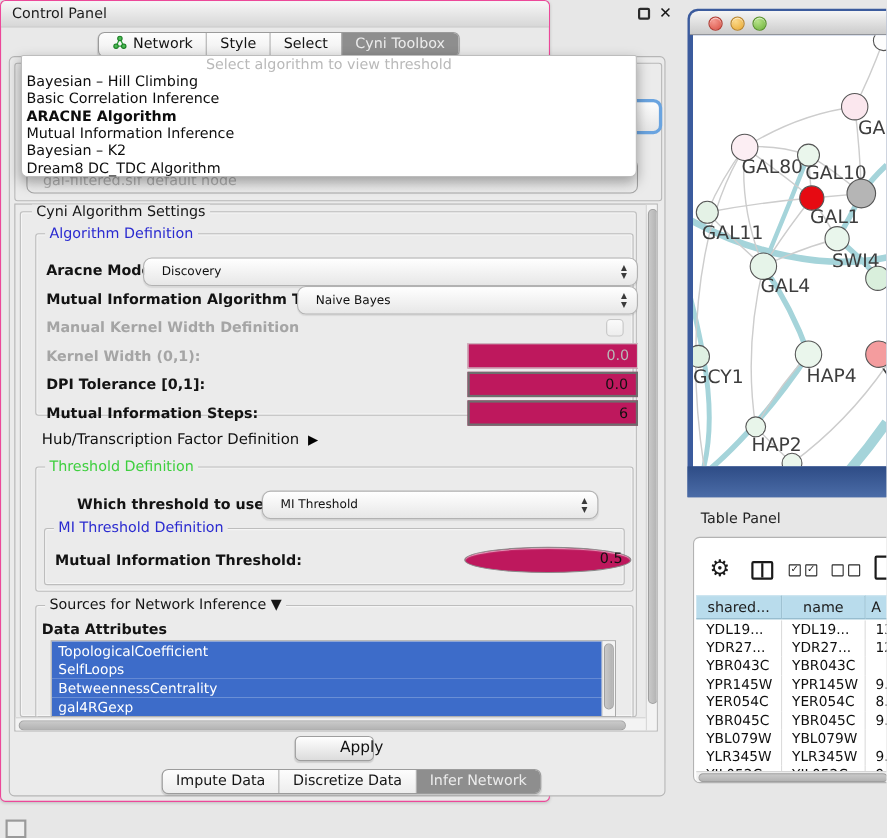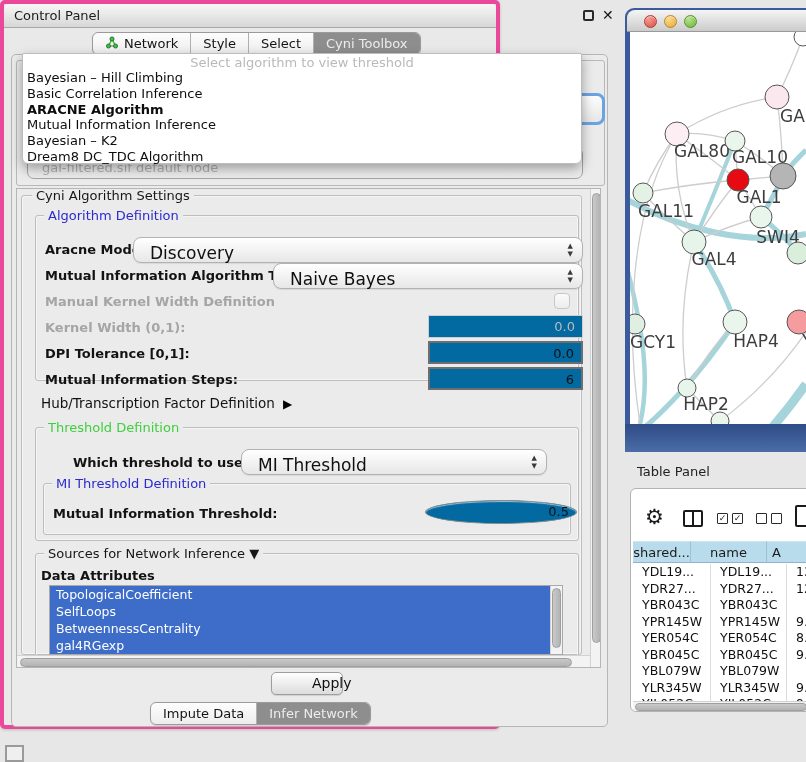--- a/index.html
+++ b/index.html
@@ -1,21 +1,21 @@
 <!DOCTYPE html>
 <html><head>
 <meta charset="utf-8">
 <style>
   html,body{margin:0;padding:0;background:#e7e7e7;}
   *{box-sizing:border-box;font-family:"DejaVu Sans","Liberation Sans",sans-serif;}
   .screen{position:relative;width:806px;height:762px;background:#e7e7e7;overflow:hidden;}
 
   
   .cwin{position:absolute;left:0;top:8;width:500px;height:729px;background:#e9e9e9;
-        border:4px solid #ec4899;border-radius:5px 5px 5px 5px;box-shadow:0 1px 3px rgba(0,0,0,.18);}
+        border:1px solid #ec4899;border-radius:5px 5px 5px 5px;box-shadow:0 1px 3px rgba(0,0,0,.18);}
   .cw-title{position:absolute;left:0;top:0;width:100%;height:24px;
         background:linear-gradient(#f7f7f7,#d7d7d7);border-bottom:1px solid #a9a9a9;border-radius:5px 5px 0 0;}
   .cw-title-text{position:absolute;left:10px;top:4px;font-size:13px;color:#1b1b1b;}
   .wbtn{position:absolute;top:6px;}
   .wbtn.restore{left:579px;width:11px;height:11px;border:2px solid #2a2a2a;border-radius:2px;}
   .wbtn.close{left:598px;top:3px;font-size:14px;font-weight:bold;color:#161616;}
   .cw-body{position:absolute;left:7px;top:50px;width:597px;height:673px;background:#ebebeb;
         border:1px solid #b6b6b6;border-radius:5px;}
 
   
@@ -50,24 +50,24 @@
   .fieldset{position:absolute;border:1px solid #bdbdbd;border-radius:3px;box-shadow:inset 0 0 0 1px rgba(255,255,255,.5);}
   .legend{position:absolute;top:-8px;left:8px;background:#ebebeb;padding:0 4px;font-size:13px;white-space:nowrap;}
   .legend.blue{color:#2a2ad0;}
   .legend.green{color:#3ecf3e;}
   .legend.black{color:#161616;}
   .lbl{position:absolute;font-size:13px;color:#131313;white-space:nowrap;}
   .lbl.b{font-weight:bold;}
   .lbl.dis{color:#a5a5a5;font-weight:bold;}
   .combo{position:absolute;height:26px;border:1px solid #b2b2b2;border-radius:8px;
         background:linear-gradient(#ffffff,#e7e7e7);box-shadow:0 1px 1px rgba(0,0,0,.08);}
-  .combo-val{position:absolute;left:16px;top:5px;font-size:17px;color:#101010;white-space:nowrap;}
+  .combo-val{position:absolute;left:16px;top:5px;font-size:11px;color:#101010;white-space:nowrap;}
   .arrows{position:absolute;right:9px;top:4px;display:flex;flex-direction:column;align-items:center;
         font-size:7px;line-height:8px;color:#3a3a3a;}
-  .tfield{position:absolute;background:#0369a1;font-size:13px;color:#111;text-align:right;
+  .tfield{position:absolute;background:#be185d;font-size:13px;color:#111;text-align:right;
         padding:3px 7px 0 0;}
   .tfield.dark{border:2px solid #6e6e6e;}
   .tfield.light{border:1.5px solid #8a8a8a;}
   .tfield.dis{border:1px solid #cfcfcf;color:#b9b9b9;}
   .checkbox{position:absolute;width:16px;height:16px;border:1px solid #c7c7c7;border-radius:4px;
         background:linear-gradient(#fafafa,#ededed);}
   .hub-row{position:absolute;font-size:13.5px;color:#111;white-space:nowrap;}
   .exp{margin-left:8px;font-size:12px;color:#000;}
   .listbox{position:absolute;background:#fff;border:1px solid #a9a9a9;overflow:hidden;}
   .attr-item{height:17px;line-height:17px;background:#3d6cc9;color:#fff;font-size:12.5px;padding-left:6px;
@@ -242,20 +242,23 @@
       <div class="sb-h" style="left:0;top:466px;width:573px;height:14px;">
         <div class="thumb-h" style="left:3px;top:2px;width:552px;height:9px;"></div>
       </div>
     </div>
 
     <div class="apply">Apply</div>
 
     <div class="segbar bottom">
         <div class="seg">
           <span>Impute Data</span>
+        </div>
+        <div class="seg">
+          <span>Discretize Data</span>
         </div>
         <div class="seg sel">
           <span>Infer Network</span>
         </div>
       </div>
   </div>
 
   <div class="nwin">
     <div class="n-title">
       <span class="light red"></span>
@@ -327,21 +330,21 @@
   <div class="tp-title">Table Panel</div>
   <div class="twin">
     <div class="tb-icon gear">⚙</div>
     <div class="tb-icon splitview"></div>
     <div class="cb" style="left:86px;">✓</div>
     <div class="cb" style="left:101px;">✓</div>
     <div class="cb" style="left:125px;"></div>
     <div class="cb" style="left:140px;"></div>
     <div class="tb-icon doc"></div>
     <div class="tbl-head">
-        <div class="th-cell" style="width: 58px;">shared...</div>
+        <div class="th-cell" style="width: 78px;">shared...</div>
         <div class="th-cell" style="width: 76px;">name</div>
         <div class="th-cell left" style="width: 58px;">A</div>
       </div>
     <div class="tbl-rows">
         <div class="tr">
           <div class="td" style="width: 78px; border-right: 1px solid rgb(220, 220, 220);">YDL19...</div>
           <div class="td" style="width: 76px; border-right: 1px solid rgb(220, 220, 220);">YDL19...</div>
           <div class="td" style="width: 58px; border-right: none;">13</div>
         </div>
         <div class="tr">

